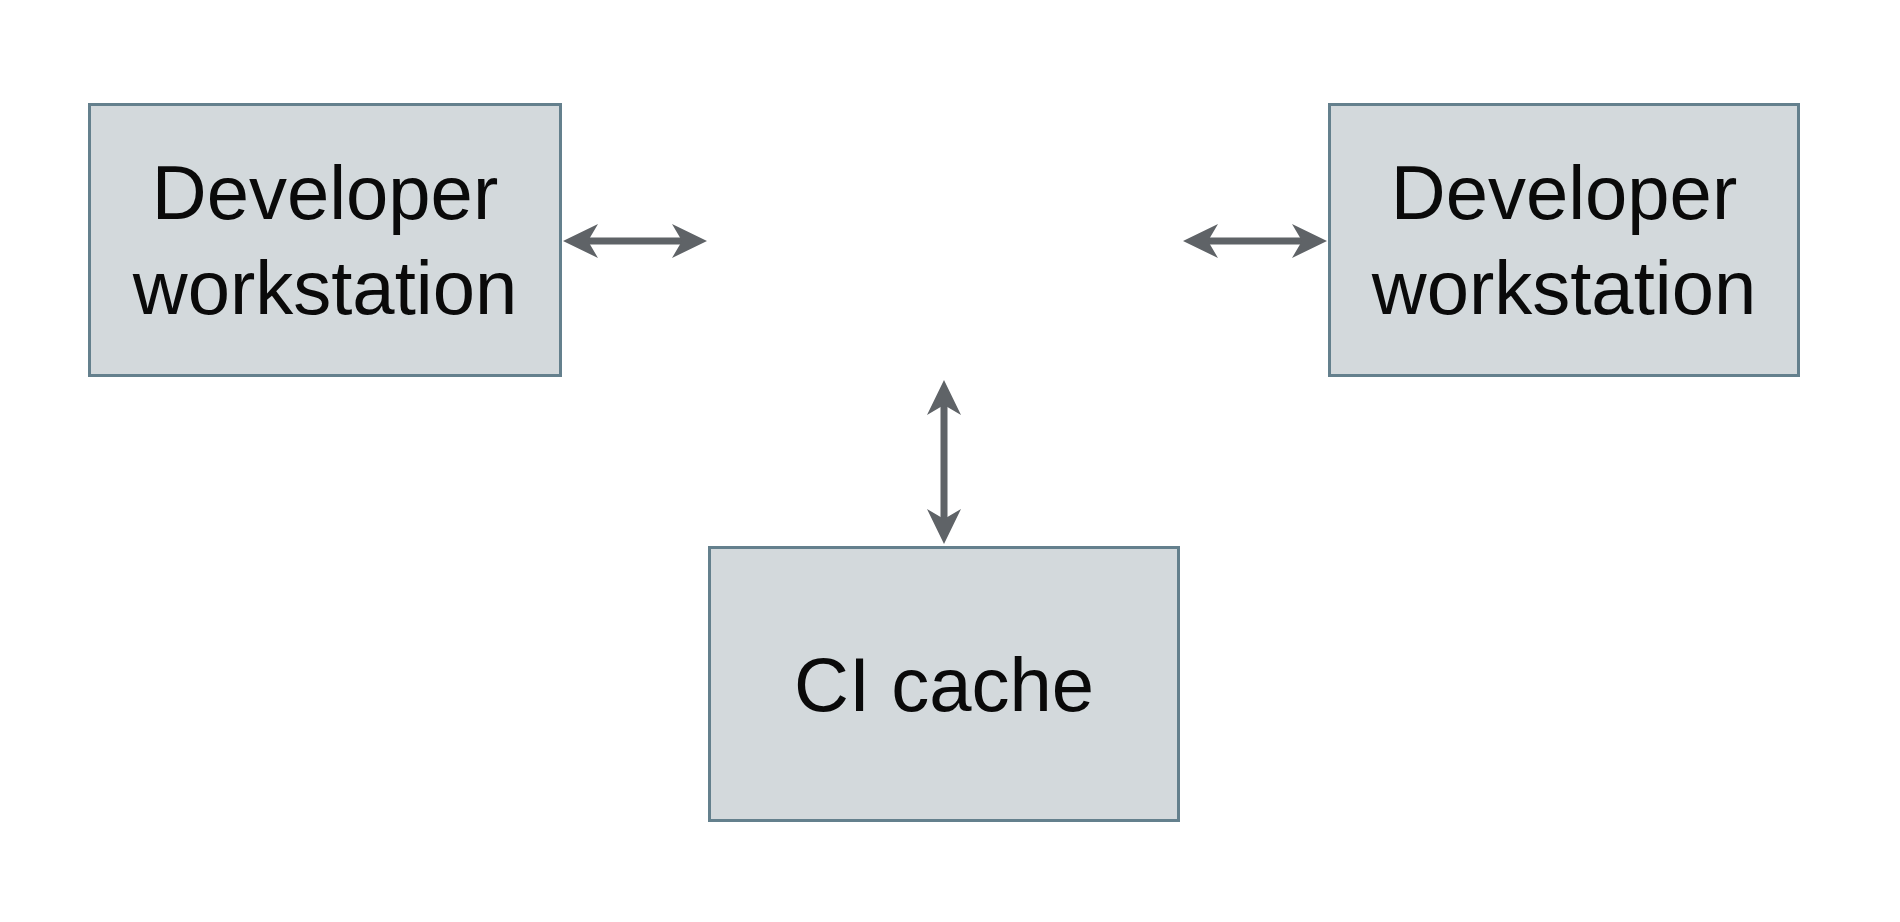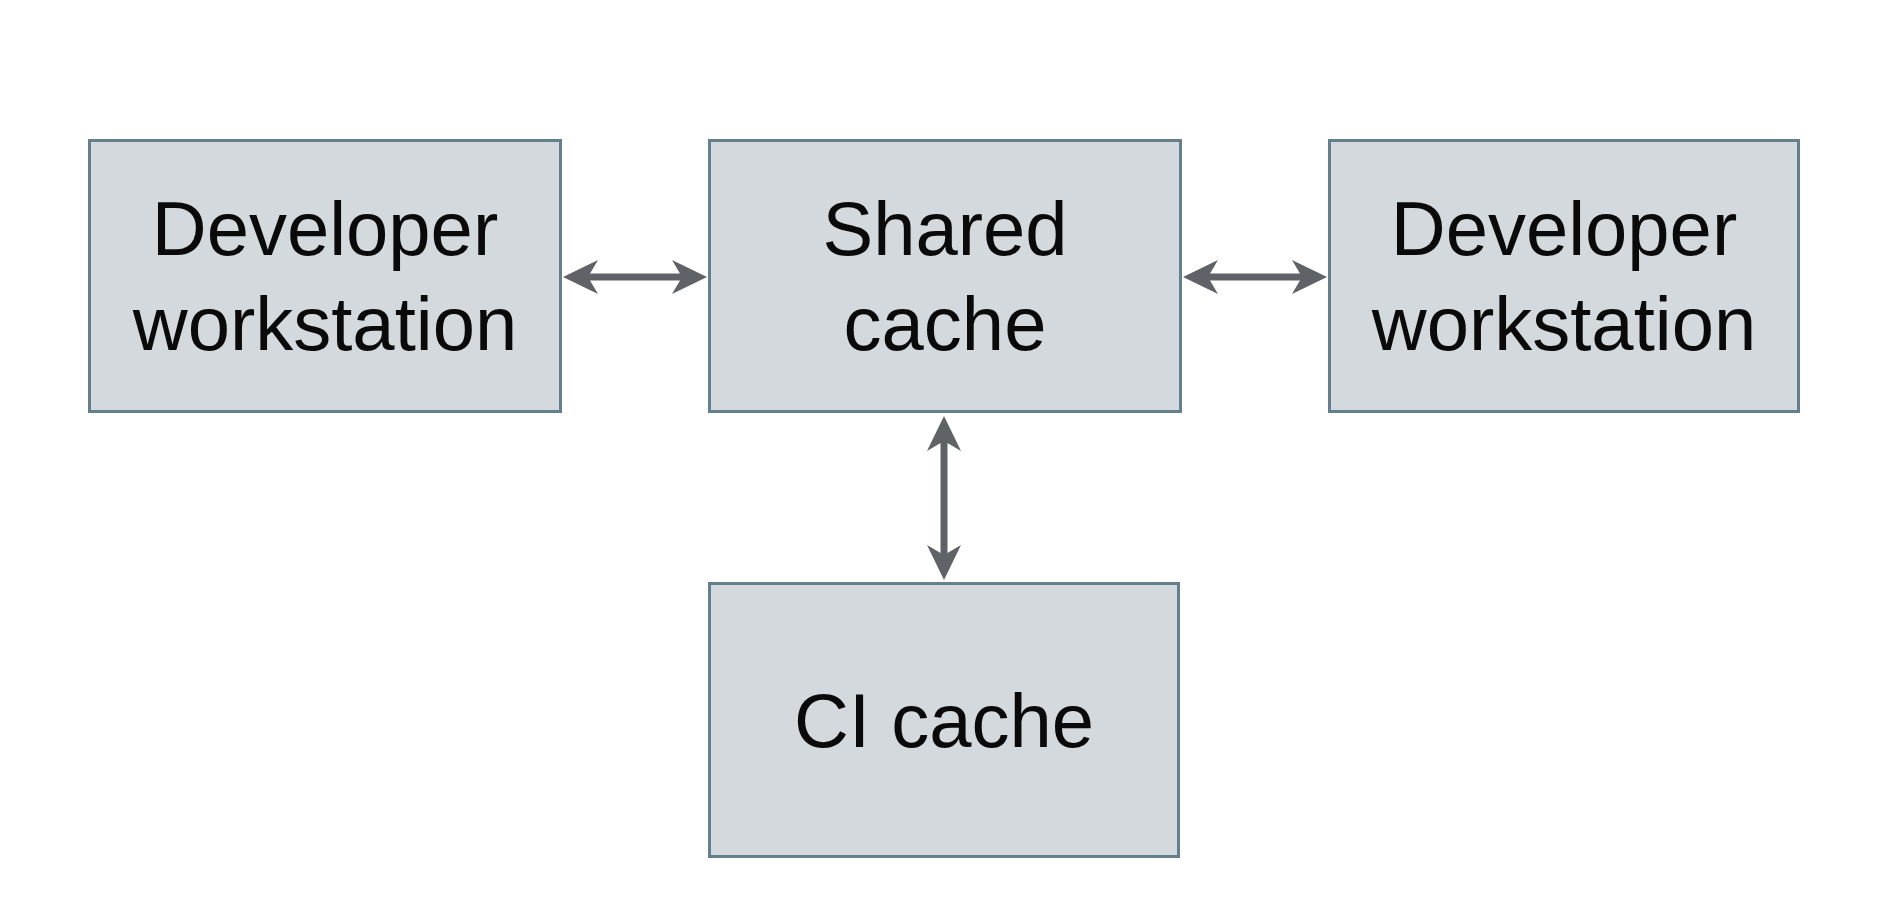--- a/index.html
+++ b/index.html
@@ -5,21 +5,20 @@
   * { margin: 0; padding: 0; box-sizing: border-box; }
   html, body { background: #ffffff; }
   body { font-family: "Liberation Sans", sans-serif; }
 
   .canvas {
     position: relative;
     width: 1900px;
     height: 838px;
     background: #ffffff;
     overflow: hidden;
-    margin-top: 36px;
   }
 
   .node {
     position: absolute;
     background: #d3d9dc;
     border: 3px solid #64808d;
     display: flex;
     align-items: center;
     justify-content: center;
     text-align: center;
@@ -47,23 +46,20 @@
 </style>
 </head>
 <body>
 
 <div class="canvas">
 
   <div class="node" id="node-dev-left">
     <span class="label">Developer workstation</span>
   </div>
 
-  <div class="node" id="node-shared">
-    <span class="label">Shared cache</span>
-  </div>
 
   <div class="node" id="node-dev-right">
     <span class="label">Developer workstation</span>
   </div>
 
   <div class="node" id="node-ci">
     <span class="label">CI cache</span>
   </div>
 
   <svg class="edge" id="edge-left" width="148" height="50" viewBox="0 0 148 50">

